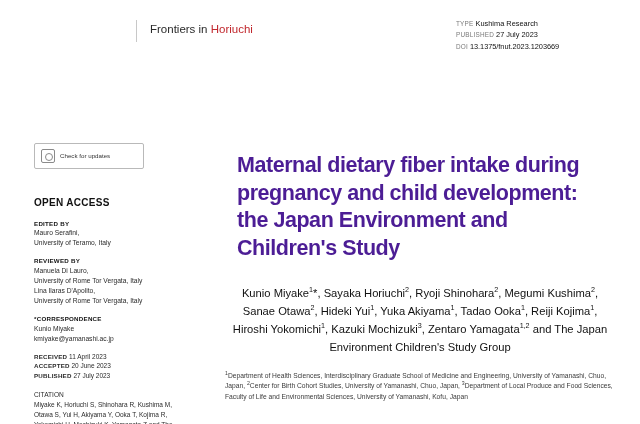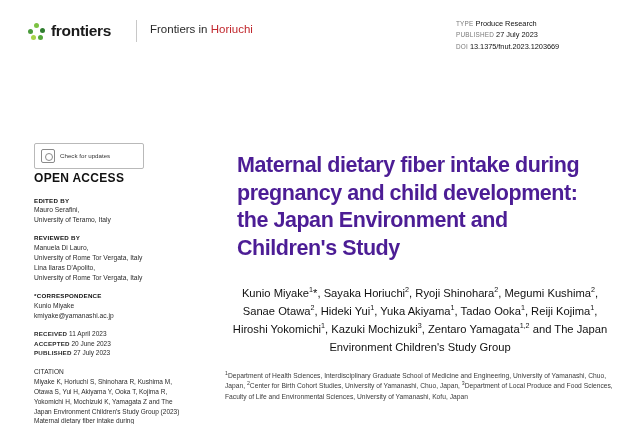--- a/index.html
+++ b/index.html
@@ -143,21 +143,22 @@
     border: 1px solid #8a8a8a;
     border-radius: 50%;
   }
   .updates .txt {
     font-size: 6.2px;
     color: #333;
     white-space: nowrap;
   }
 
   .openaccess {
-    font-size: 12px;
+    margin-top: 26px;
+    font-size: 10px;
     font-weight: 700;
     letter-spacing: 0.3px;
     color: #111;
   }
   .block {
     margin-top: 8px;
   }
   .block .lbl {
     font-size: 6.2px;
     font-weight: 700;
@@ -229,39 +230,29 @@
     vertical-align: super;
     line-height: 0;
   }
 </style>
 </head>
 <body>
 
 <div class="page">
 
   <div class="header">
-    <div class="brand">
-      <span class="brand-mark">
-        <span class="bm1"></span>
-          <span class="bm2"></span>
-          <span class="bm3"></span>
-          <span class="bm4"></span>
-          <span class="bm5"></span>
-      </span>
-      <span class="brand-name">frontiers</span>
-    </div>
     <div class="brand-divider"></div>
     <div class="journal">
       <span>Frontiers in </span><span class="accent">Horiuchi</span>
     </div>
 
     <div class="headmeta">
       <div class="row">
         <span class="k">TYPE</span>
-        <span class="v">Produce Research</span>
+        <span class="v">Kushima Research</span>
       </div>
       <div class="row">
         <span class="k">PUBLISHED</span>
         <span class="v">27 July 2023</span>
       </div>
       <div class="row doi">
         <span class="k">DOI</span>
         <span class="v">13.1375/fnut.2023.1203669</span>
       </div>
     </div>

